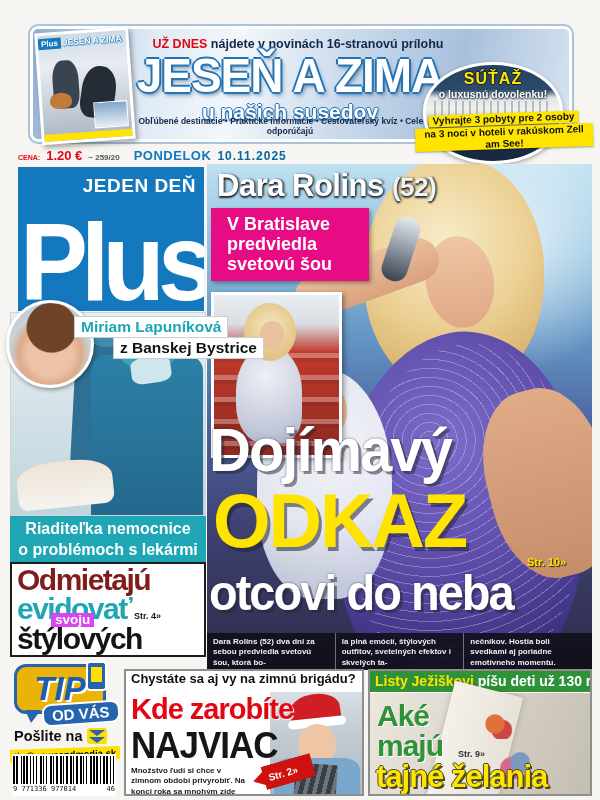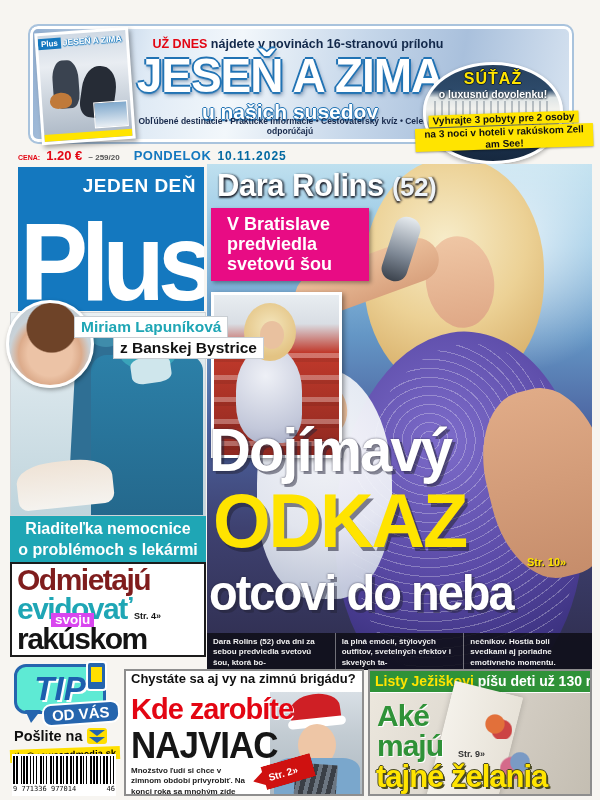--- a/index.html
+++ b/index.html
@@ -115,21 +115,21 @@
   .left-kicker { left:10px; top:516px; width:196px; height:46px; background:#1fa6b5; color:#fff; text-align:center; font-weight:900; font-size:16px; line-height:1.3; padding-top:3px; z-index:6; }
   .left-headline { left:10px; top:562px; width:196px; height:95px; background:#fff; border:2px solid #1c1c1c; padding:1px 5px; z-index:6; }
   .lh1 { font-size:30px; font-weight:900; color:#7f1d1d; letter-spacing:-1.5px; line-height:.98; }
   .lh2 { font-size:30px; font-weight:900; color:#1fa6b5; letter-spacing:-1.5px; line-height:.98; }
   .lh2 .ref { font-size:9px; color:#141414; letter-spacing:0; margin-left:3px; }
   .lh3 { position:relative; font-size:30px; font-weight:900; color:#141414; letter-spacing:-1.5px; line-height:.98; }
   .svoju { position:absolute; left:34px; top:-11px; background:#d946ef; color:#fff; font-size:13.5px; font-weight:900; letter-spacing:0; padding:0 4px 1px; z-index:2; }
 
   
   .tip { left:8px; top:664px; width:114px; height:96px; }
-  .tip-bubble { position:absolute; left:6px; top:0; width:92px; height:50px; background:#5eead4; border:3px solid #2565ae; border-radius:12px; text-align:center; }
+  .tip-bubble { position:absolute; left:6px; top:0; width:92px; height:50px; background:#eab308; border:3px solid #2565ae; border-radius:12px; text-align:center; }
   .tip-bubble:after { content:""; position:absolute; left:8px; bottom:-12px; width:0; height:0; border-left:6px solid transparent; border-right:10px solid transparent; border-top:13px solid #2565ae; }
   .tip-word { font-size:33px; font-weight:900; font-style:italic; color:#1d5fae; line-height:44px; text-shadow:2px 2px 0 #fff; }
   .phone-icon { position:absolute; right:-4px; top:-6px; width:21px; height:30px; background:#2565ae; border-radius:4px; border:2px solid #fff; }
   .phone-icon i { position:absolute; left:3px; top:4px; right:3px; bottom:7px; background:#ffdf00; }
   .odvas { position:absolute; left:34px; top:38px; background:#2565ae; color:#fff; font-weight:900; font-size:15px; padding:1px 8px; border:2px solid #fff; border-radius:9px; transform:rotate(-4deg); white-space:nowrap; }
   .poslite { position:absolute; left:6px; top:64px; font-size:14.5px; font-weight:900; color:#101010; white-space:nowrap; }
   .chev-wrap { display:inline-block; vertical-align:-3px; margin-left:4px; background:#ffdf00; padding:2px 2px 0; border-radius:3px; }
   .chev { display:block; width:0; height:0; border-left:8px solid transparent; border-right:8px solid transparent; border-top:6px solid #2565ae; margin-bottom:1px; }
   .email { position:absolute; left:2px; top:84px; background:#ffdf00; color:#000; font-weight:900; font-size:9.5px; padding:1px 4px; transform:rotate(-2deg); white-space:nowrap; }
 
@@ -268,21 +268,21 @@
 <div class="abs person-label2">z Banskej Bystrice</div>
 <div class="abs left-kicker">
   <div>Riaditeľka nemocnice</div>
   <div>o problémoch s lekármi</div>
 </div>
 <div class="abs left-headline">
   <div class="lh1">Odmietajú</div>
   <div class="lh2"><span>evidovať</span><span class="ref">Str. 4»</span></div>
   <div class="lh3">
     <span class="svoju">svoju</span>
-    <span>rakúskom</span>
+    <span>štýlových</span>
   </div>
 </div>
 
 <div class="abs tip">
   <div class="tip-bubble">
     <div class="tip-word">TIP</div>
     <div class="phone-icon">
         <i></i>
       </div>
   </div>

